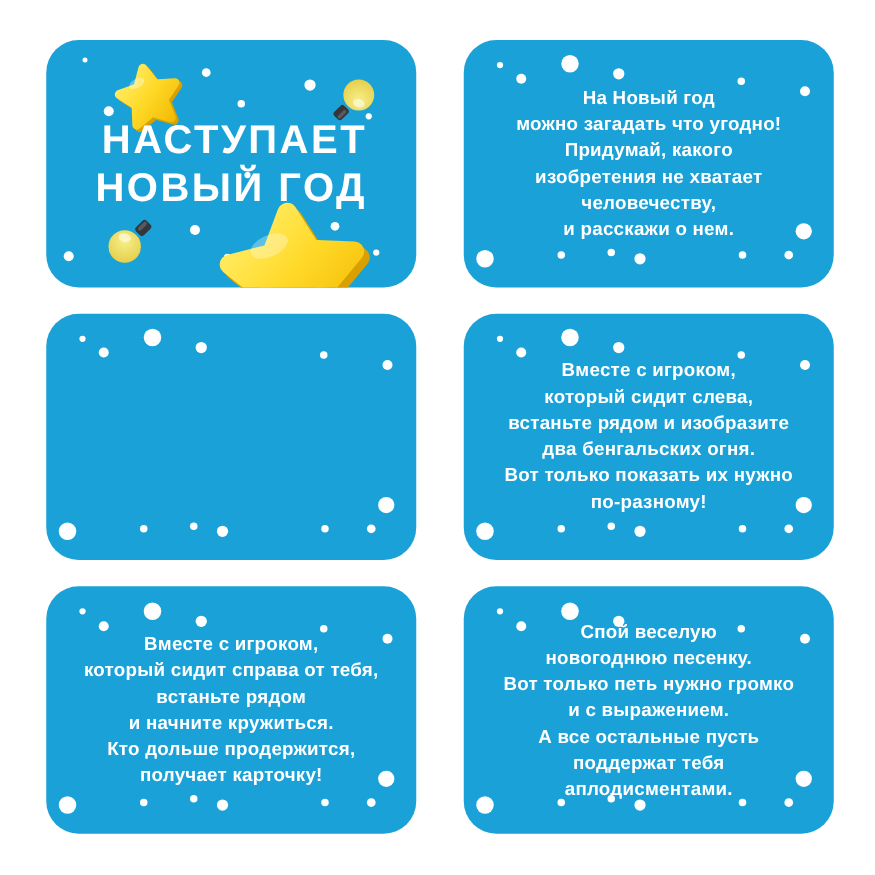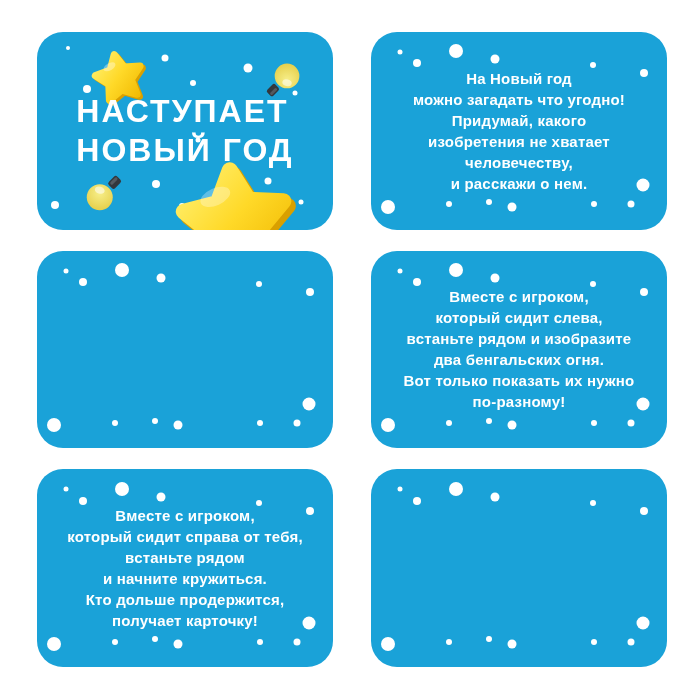--- a/index.html
+++ b/index.html
@@ -55,21 +55,21 @@
     font-weight:bold;
     font-size:15px;
     line-height:1.4;
     letter-spacing:0.2px;
     padding:0 12px;
   }
   .title-text{
     position:relative;
     z-index:2;
     white-space:pre-line;
-    text-align:left;
+    text-align:right;
     color:var(--text-white);
     font-weight:bold;
     font-size:32px;
     line-height:1.22;
     letter-spacing:2px;
   }
   .deco{
     position:absolute;
     z-index:1;
   }
@@ -232,20 +232,27 @@
       <span class="dot" style="left: 5.8%; top: 88.3%; height: 14px; width: 14px;"></span>
       <span class="dot" style="left: 26.4%; top: 87.2%; height: 6px; width: 6px;"></span>
       <span class="dot" style="left: 40%; top: 86%; height: 6px; width: 6px;"></span>
       <span class="dot" style="left: 47.8%; top: 88.3%; height: 9px; width: 9px;"></span>
       <span class="dot" style="left: 75.3%; top: 87.2%; height: 6px; width: 6px;"></span>
       <span class="dot" style="left: 87.8%; top: 87.2%; height: 7px; width: 7px;"></span>
     </div>
 
   <div class="card">
     <div class="dots-layer"></div>
+    <div class="task-text">Спой веселую
+новогоднюю песенку.
+Вот только петь нужно громко
+и с выражением.
+А все остальные пусть
+поддержат тебя
+аплодисментами.</div>
   <span class="dot" style="left: 9.8%; top: 10.2%; height: 5px; width: 5px;"></span>
       <span class="dot" style="left: 28.8%; top: 9.7%; height: 14px; width: 14px;"></span>
       <span class="dot" style="left: 15.6%; top: 15.8%; height: 8px; width: 8px;"></span>
       <span class="dot" style="left: 42%; top: 13.8%; height: 9px; width: 9px;"></span>
       <span class="dot" style="left: 74.9%; top: 16.8%; height: 6px; width: 6px;"></span>
       <span class="dot" style="left: 92.2%; top: 20.9%; height: 8px; width: 8px;"></span>
       <span class="dot" style="left: 91.9%; top: 77.6%; height: 13px; width: 13px;"></span>
       <span class="dot" style="left: 5.8%; top: 88.3%; height: 14px; width: 14px;"></span>
       <span class="dot" style="left: 26.4%; top: 87.2%; height: 6px; width: 6px;"></span>
       <span class="dot" style="left: 40%; top: 86%; height: 6px; width: 6px;"></span>

